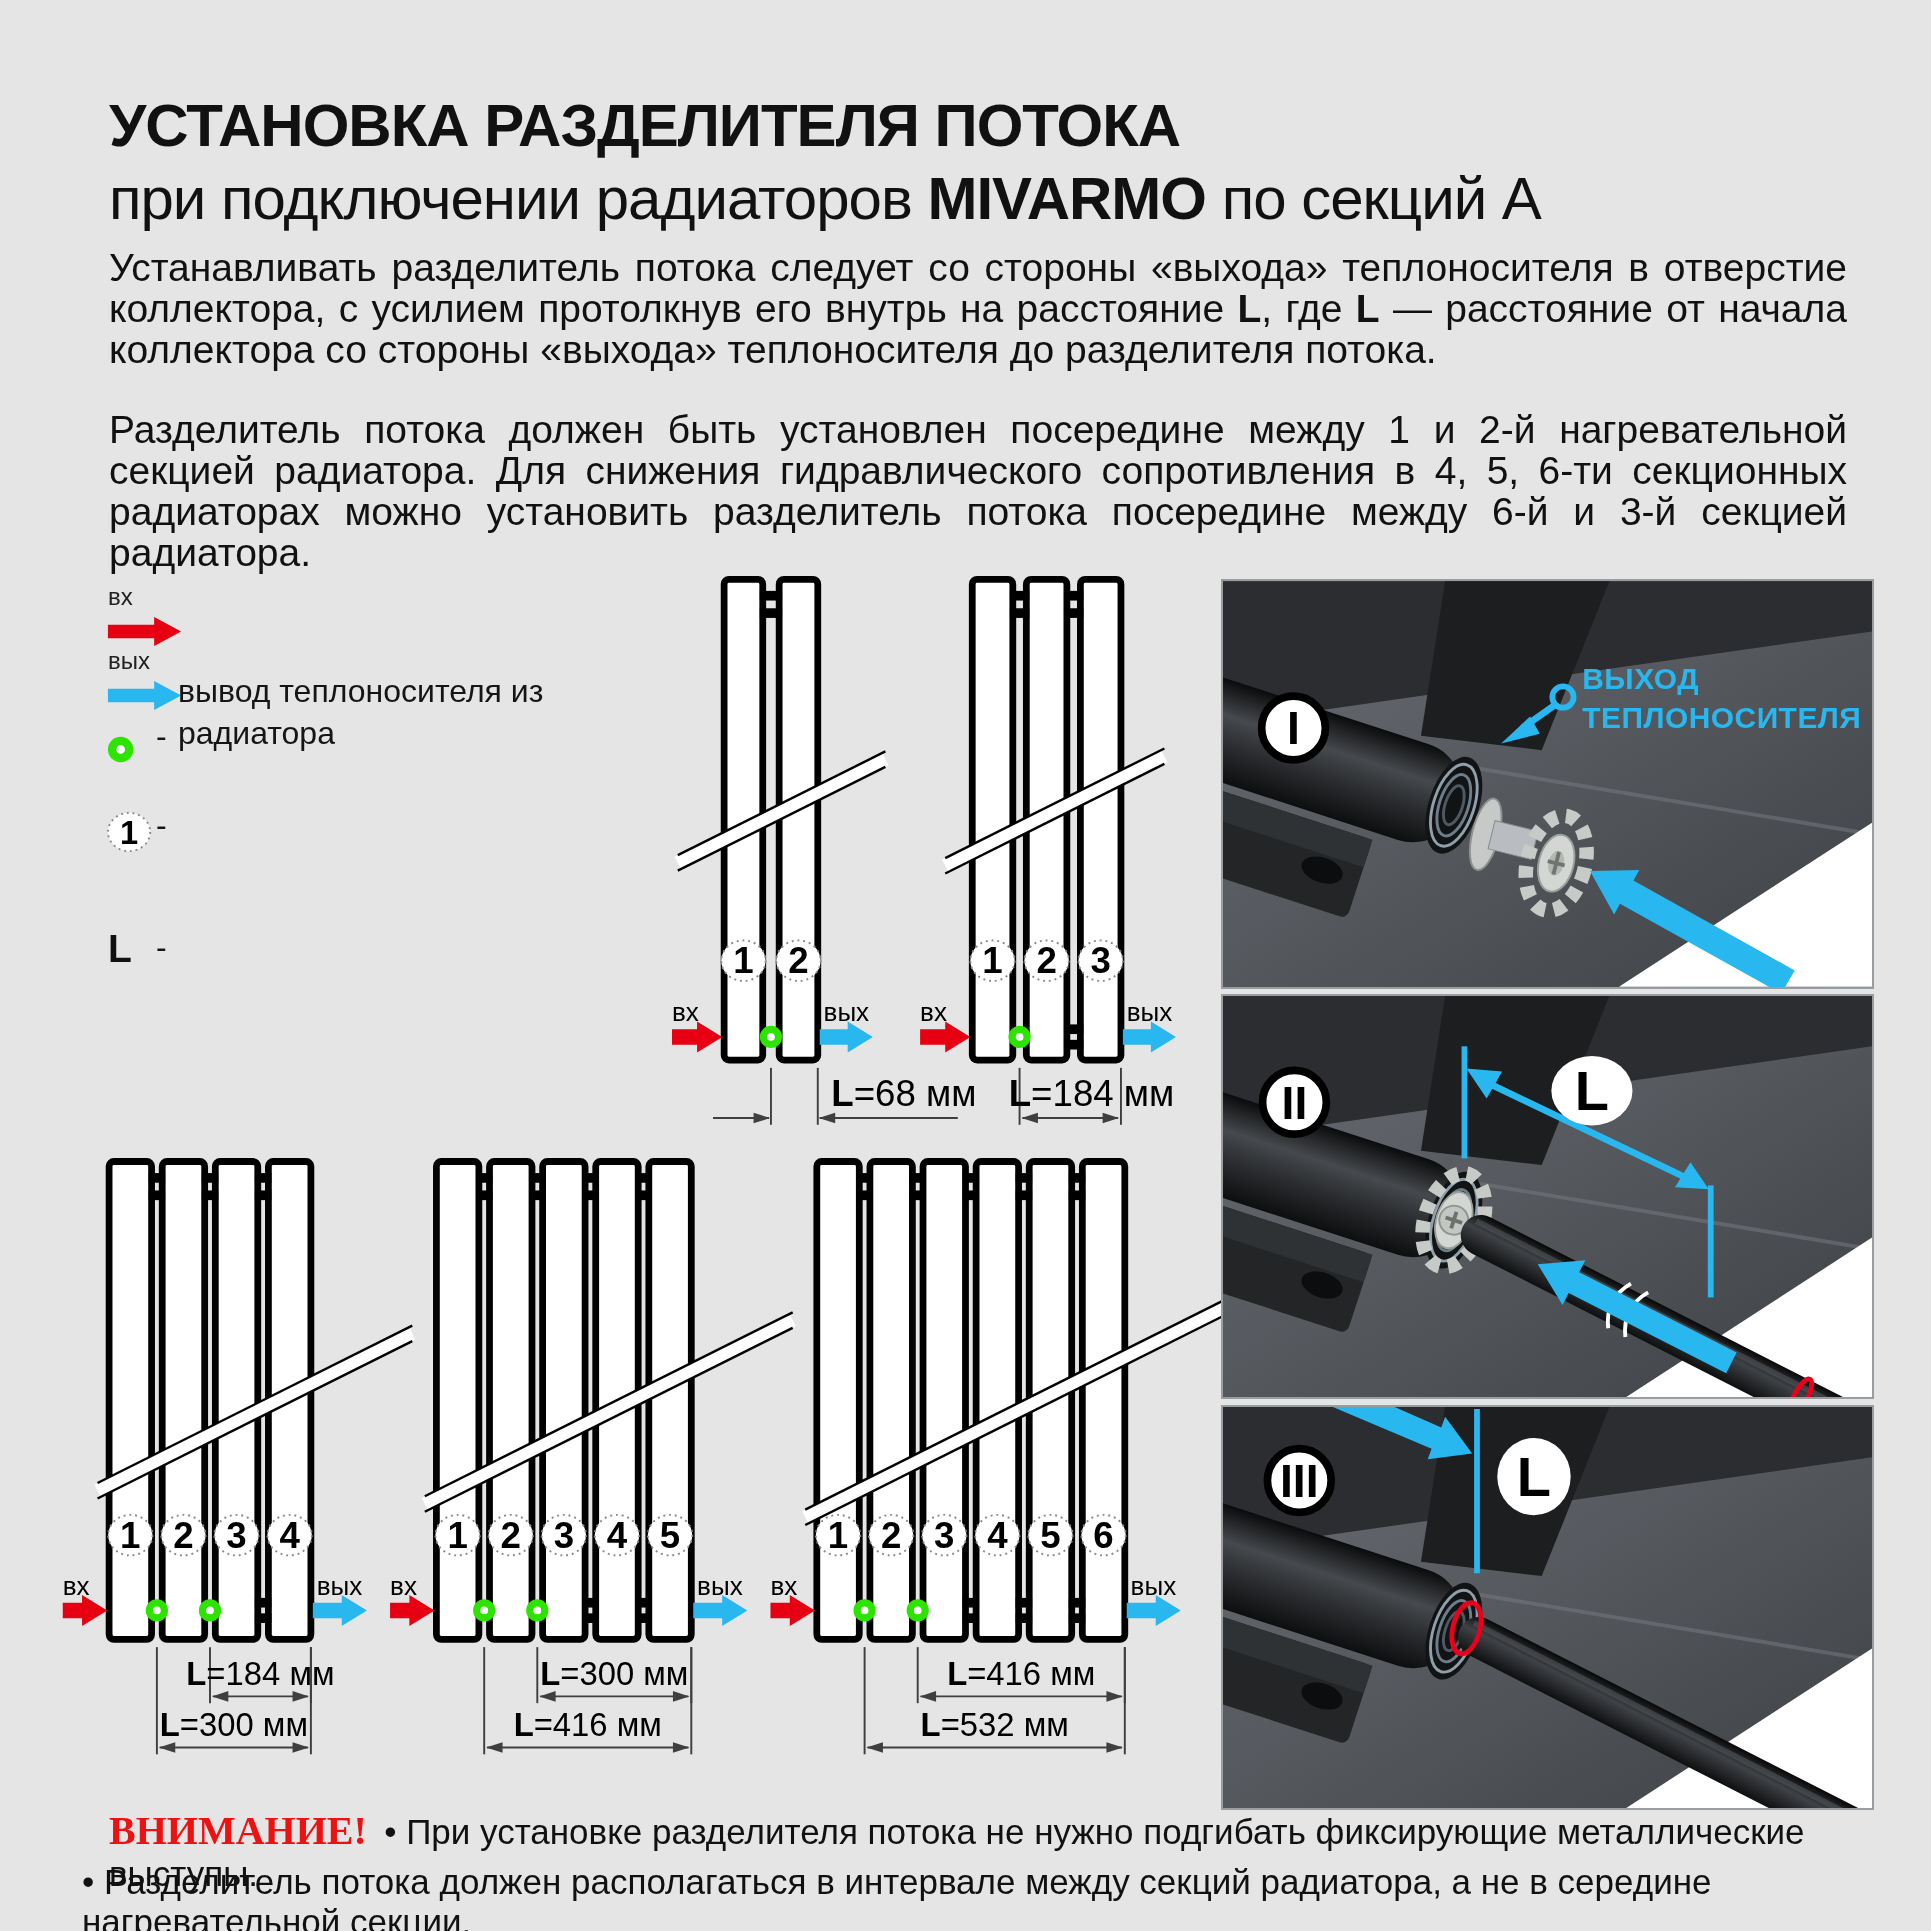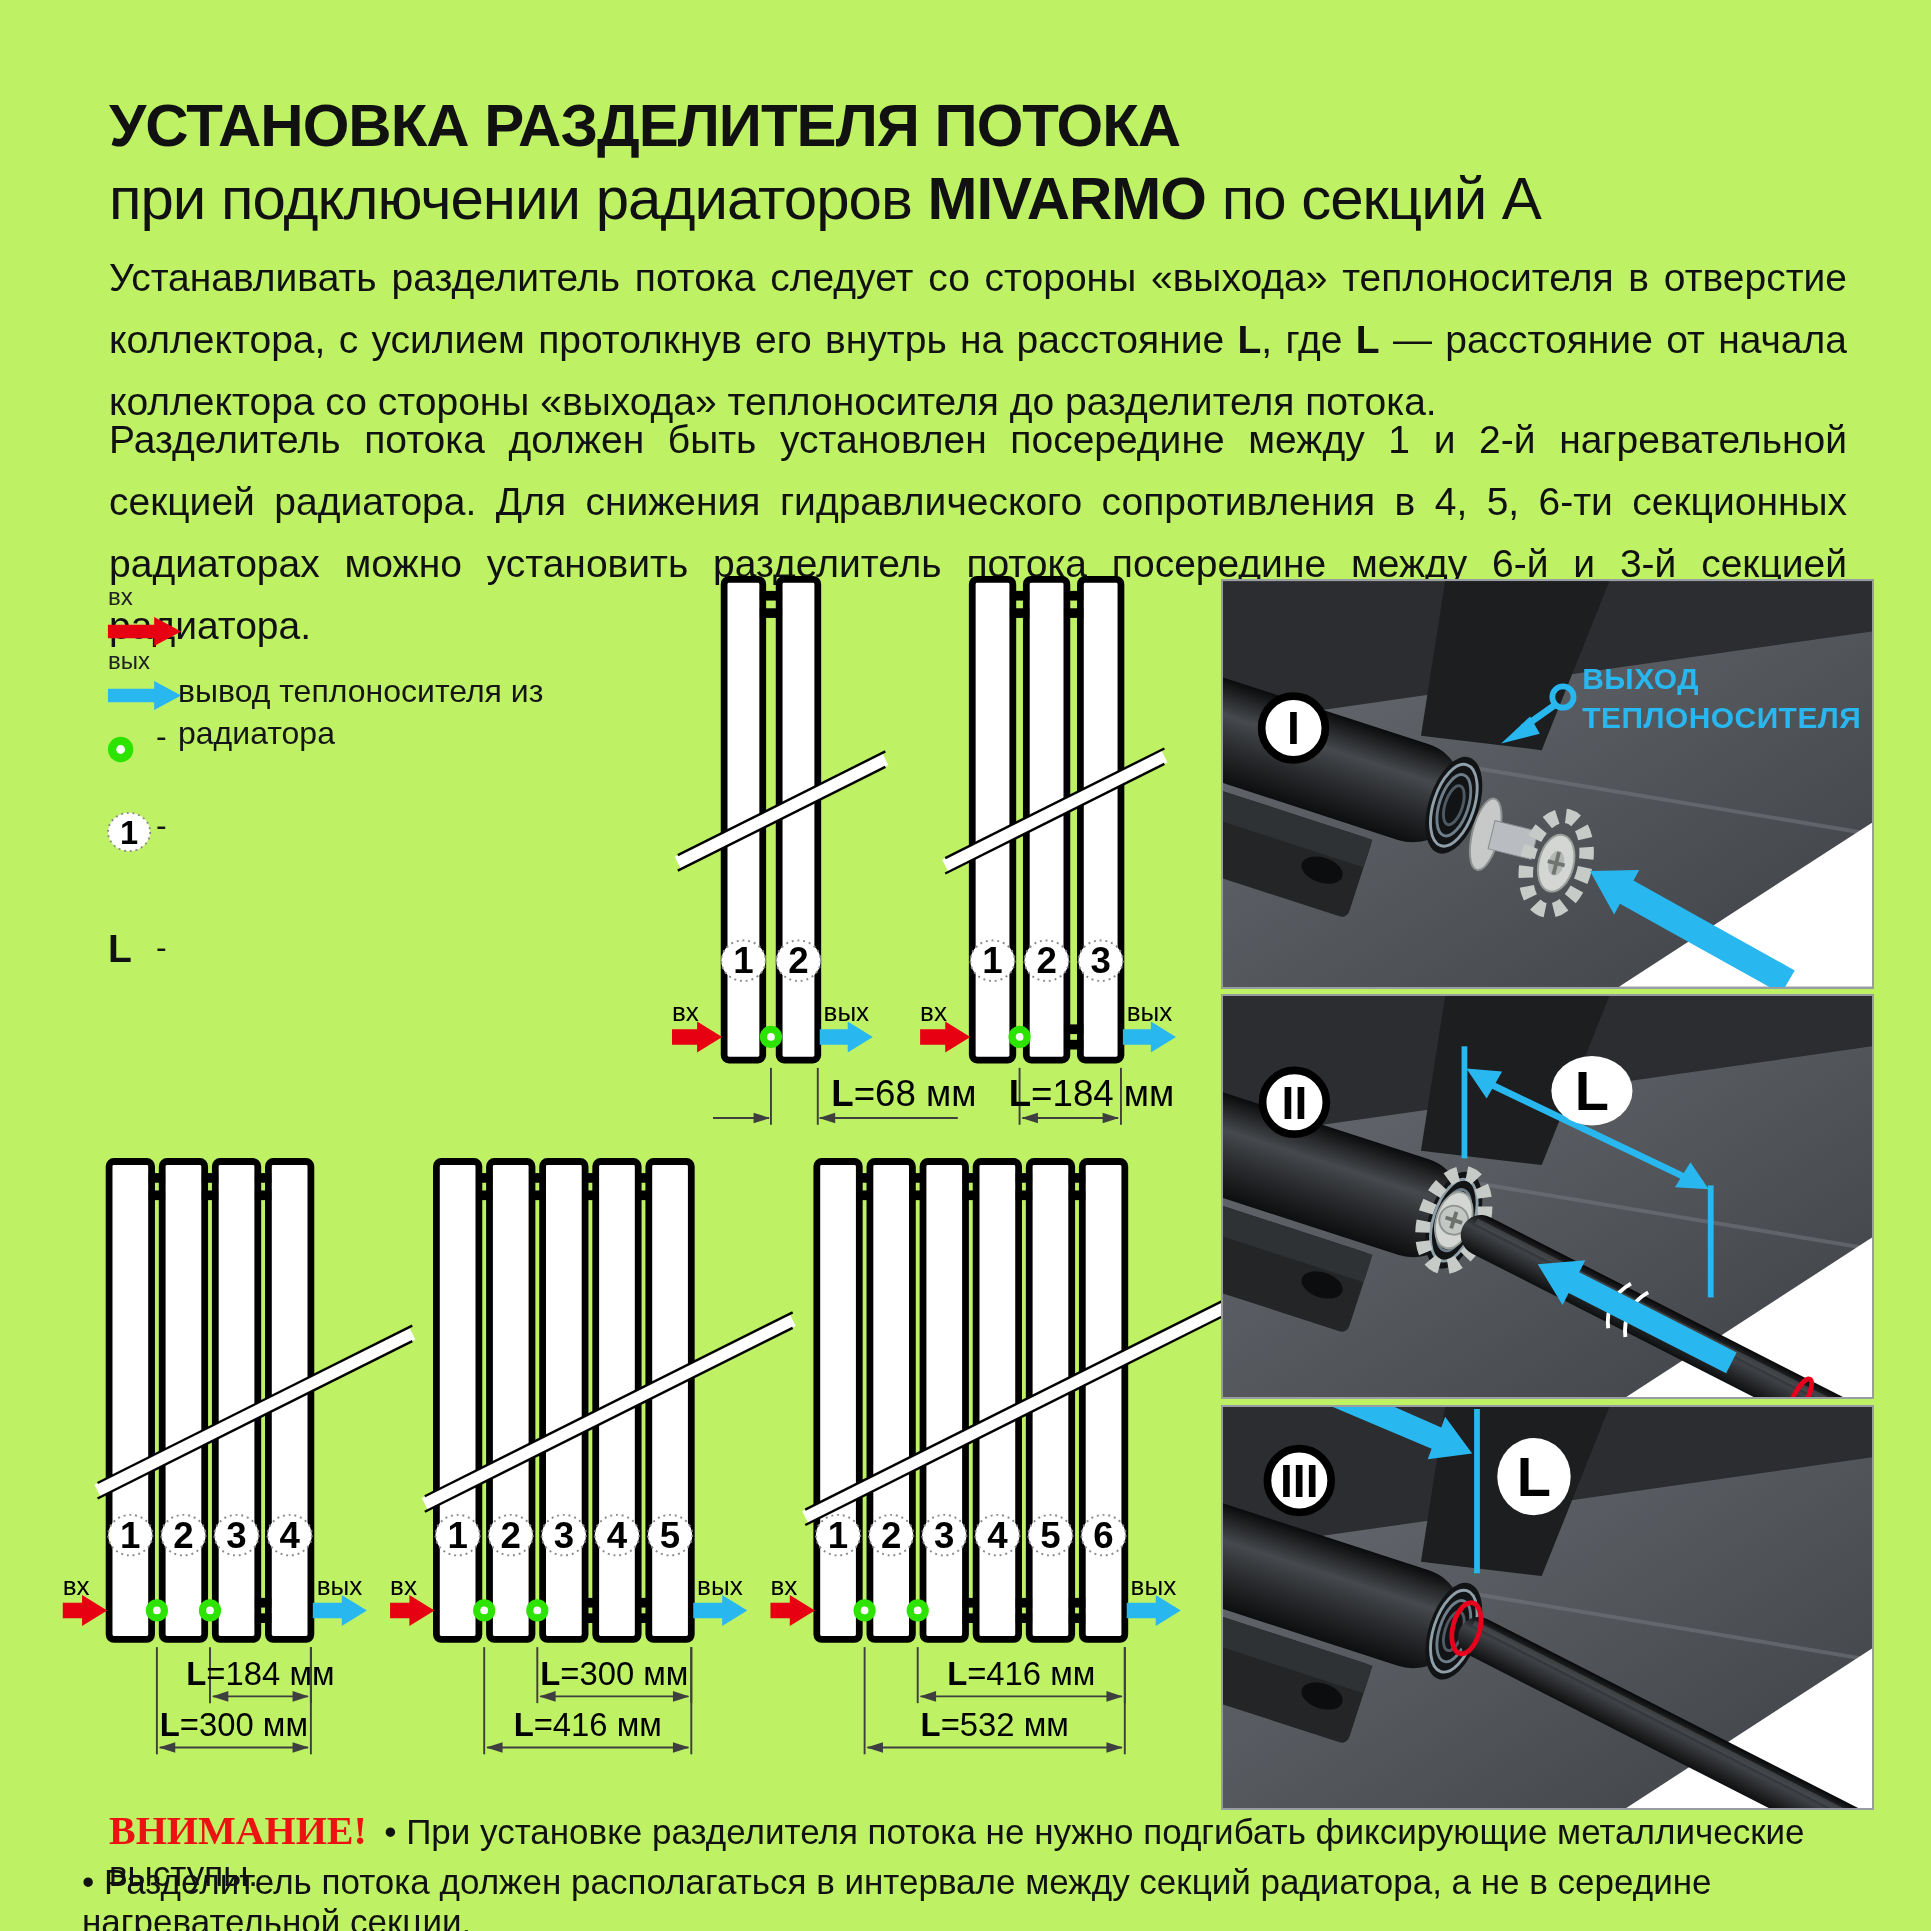--- a/index.html
+++ b/index.html
@@ -1,22 +1,22 @@
 <!DOCTYPE html>
 <html><head>
 <meta charset="utf-8">
 <style>
   html,body{margin:0;padding:0;background:#fff;}
-  .page{position:relative;width:1931px;height:1931px;background:#bef264;overflow:hidden;
+  .page{position:relative;width:1931px;height:1931px;background:#e5e5e5;overflow:hidden;
         font-family:"Liberation Sans",sans-serif;color:#111;}
   .abs{position:absolute;}
   .title1{left:109px;top:91px;font-size:60px;font-weight:700;letter-spacing:-1px;}
   .title2{left:109px;top:164px;font-size:60px;font-weight:400;letter-spacing:-1px;}
   .title2 .b,.par .b{font-weight:700;}
-  .par{left:109px;width:1738px;font-size:39px;line-height:62px;text-align:justify;}
+  .par{left:109px;width:1738px;font-size:39px;line-height:41px;text-align:justify;}
   .p1{top:247px;} .p2{top:409px;}
   .ltag{font-size:24px;color:#222;}
   .ltxt{font-size:32px;line-height:42px;color:#151515;}
   .ldash{font-size:32px;color:#151515;}
   .lsym{font-size:39px;font-weight:700;}
   .warn1{left:109px;top:1807px;font-size:35px;}
   .warn2{left:82px;top:1862px;font-size:35px;}
   .warnT{color:#ee1111;font-weight:700;font-size:40px;margin-right:17.4px;font-family:Liberation Serif, serif;}
   .photo{position:absolute;left:1221px;width:649px;border:2.9px solid #989da2;box-sizing:content-box;background:#54575b;}
   svg{display:block;}

